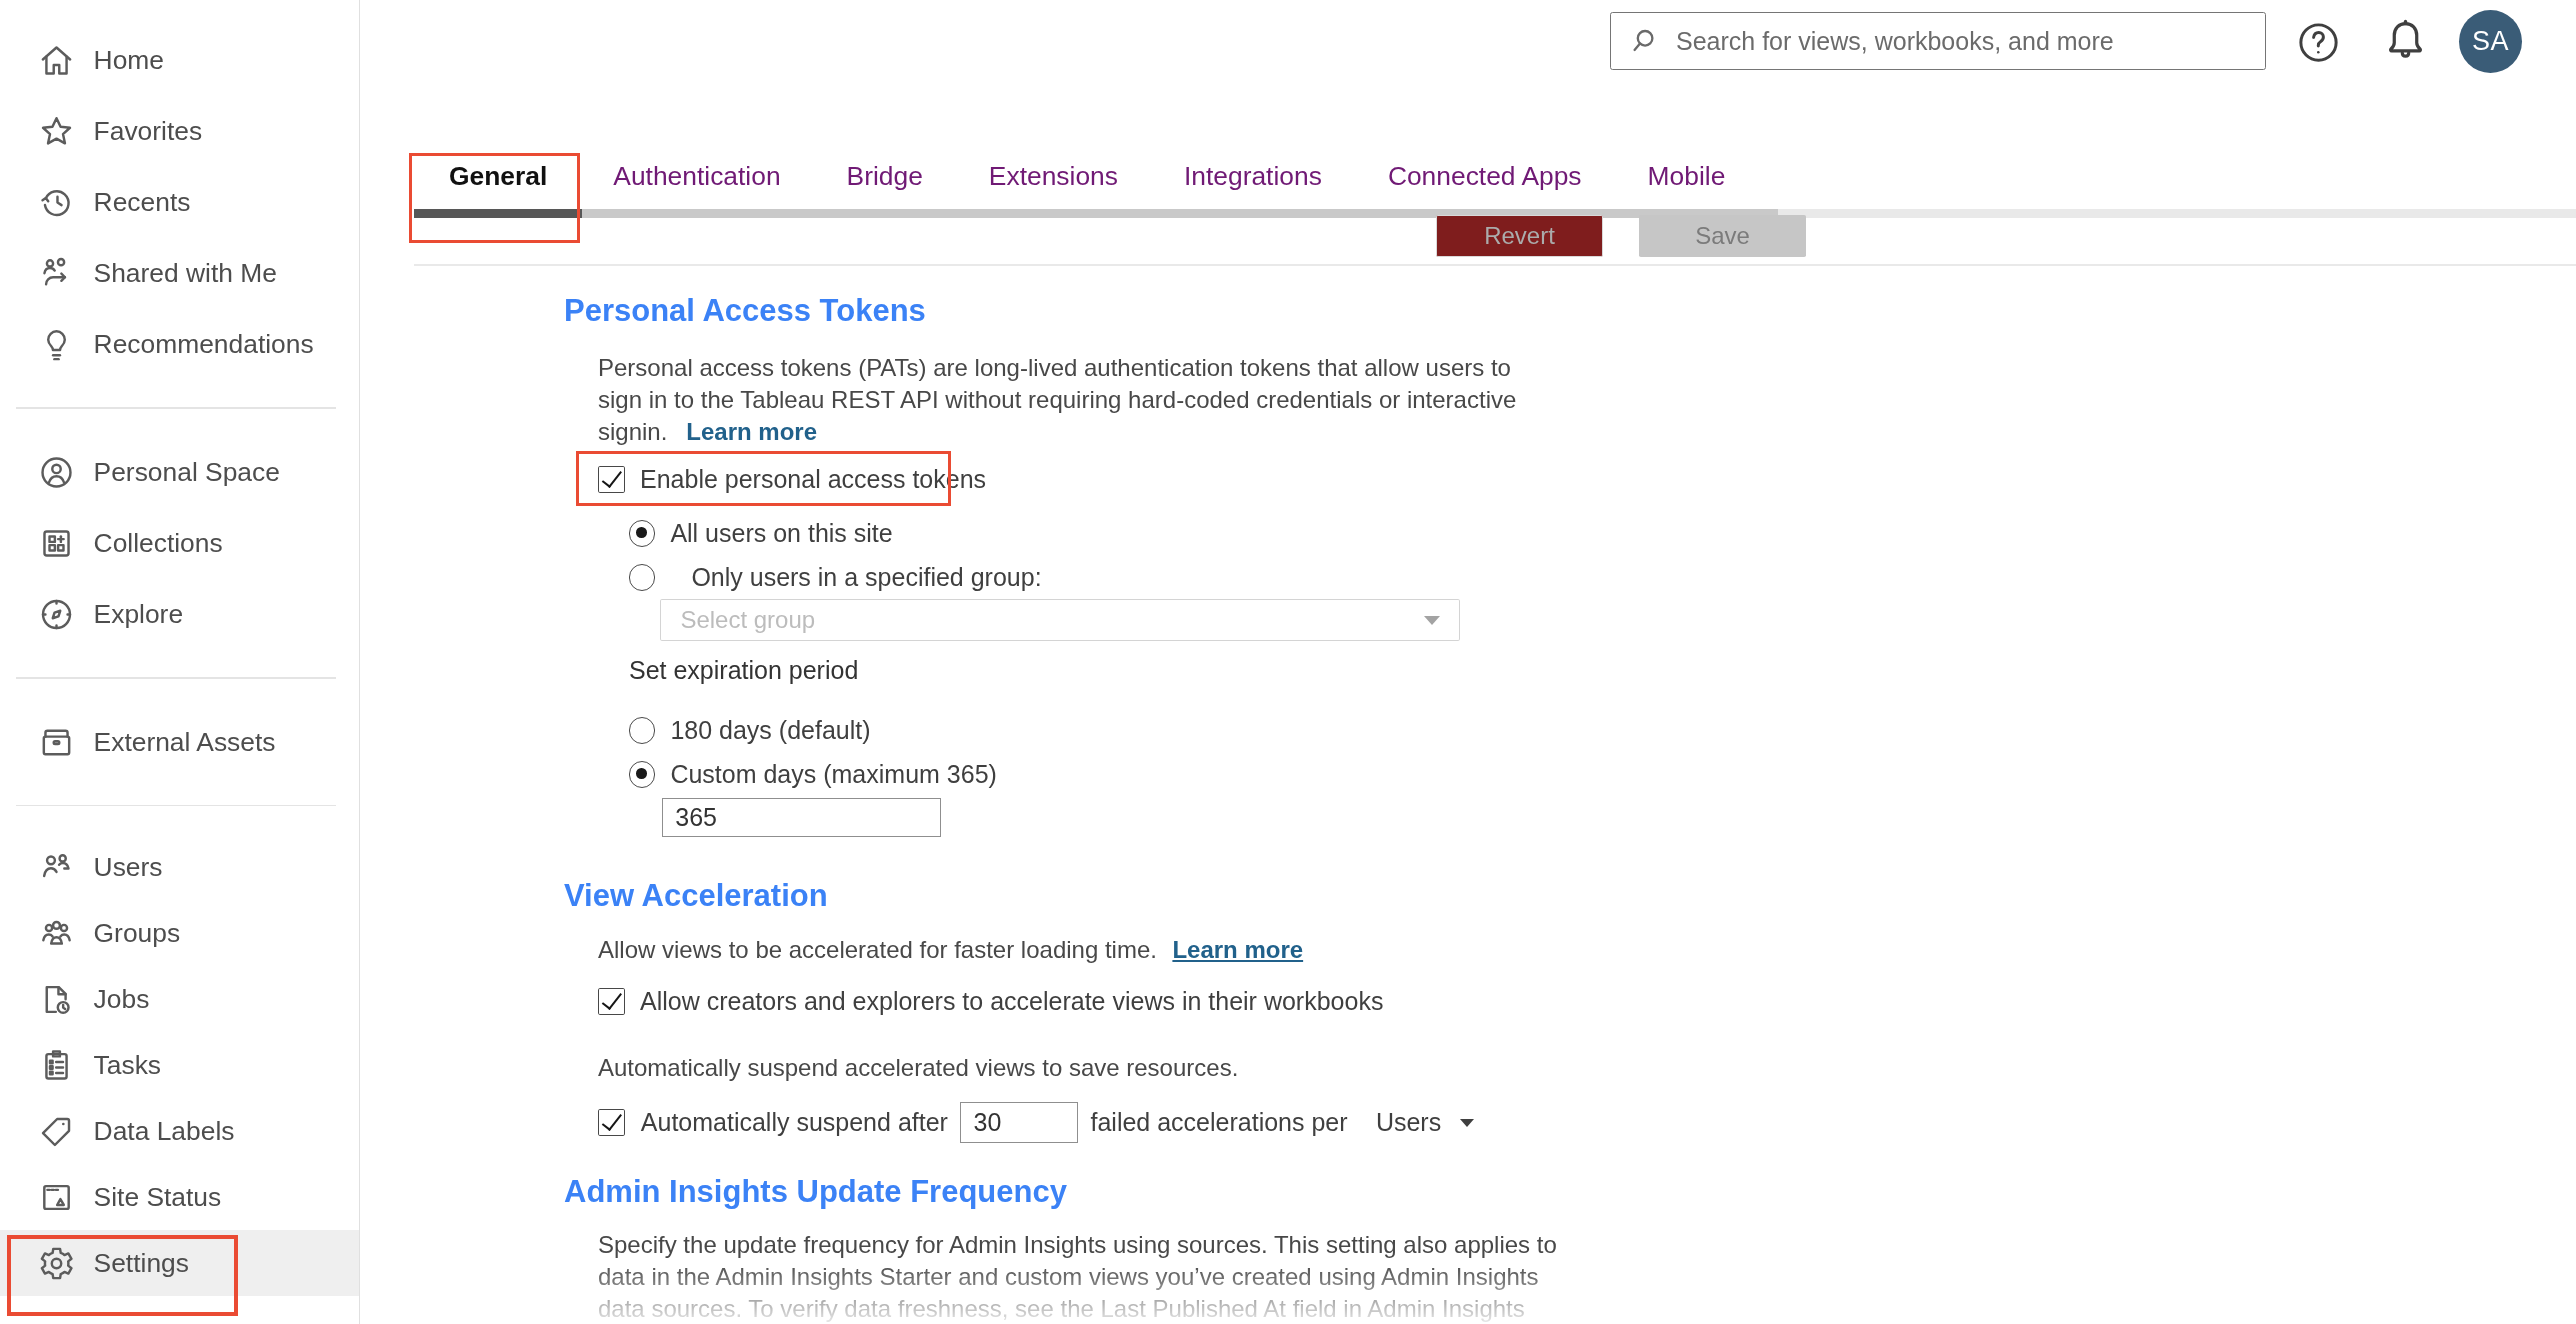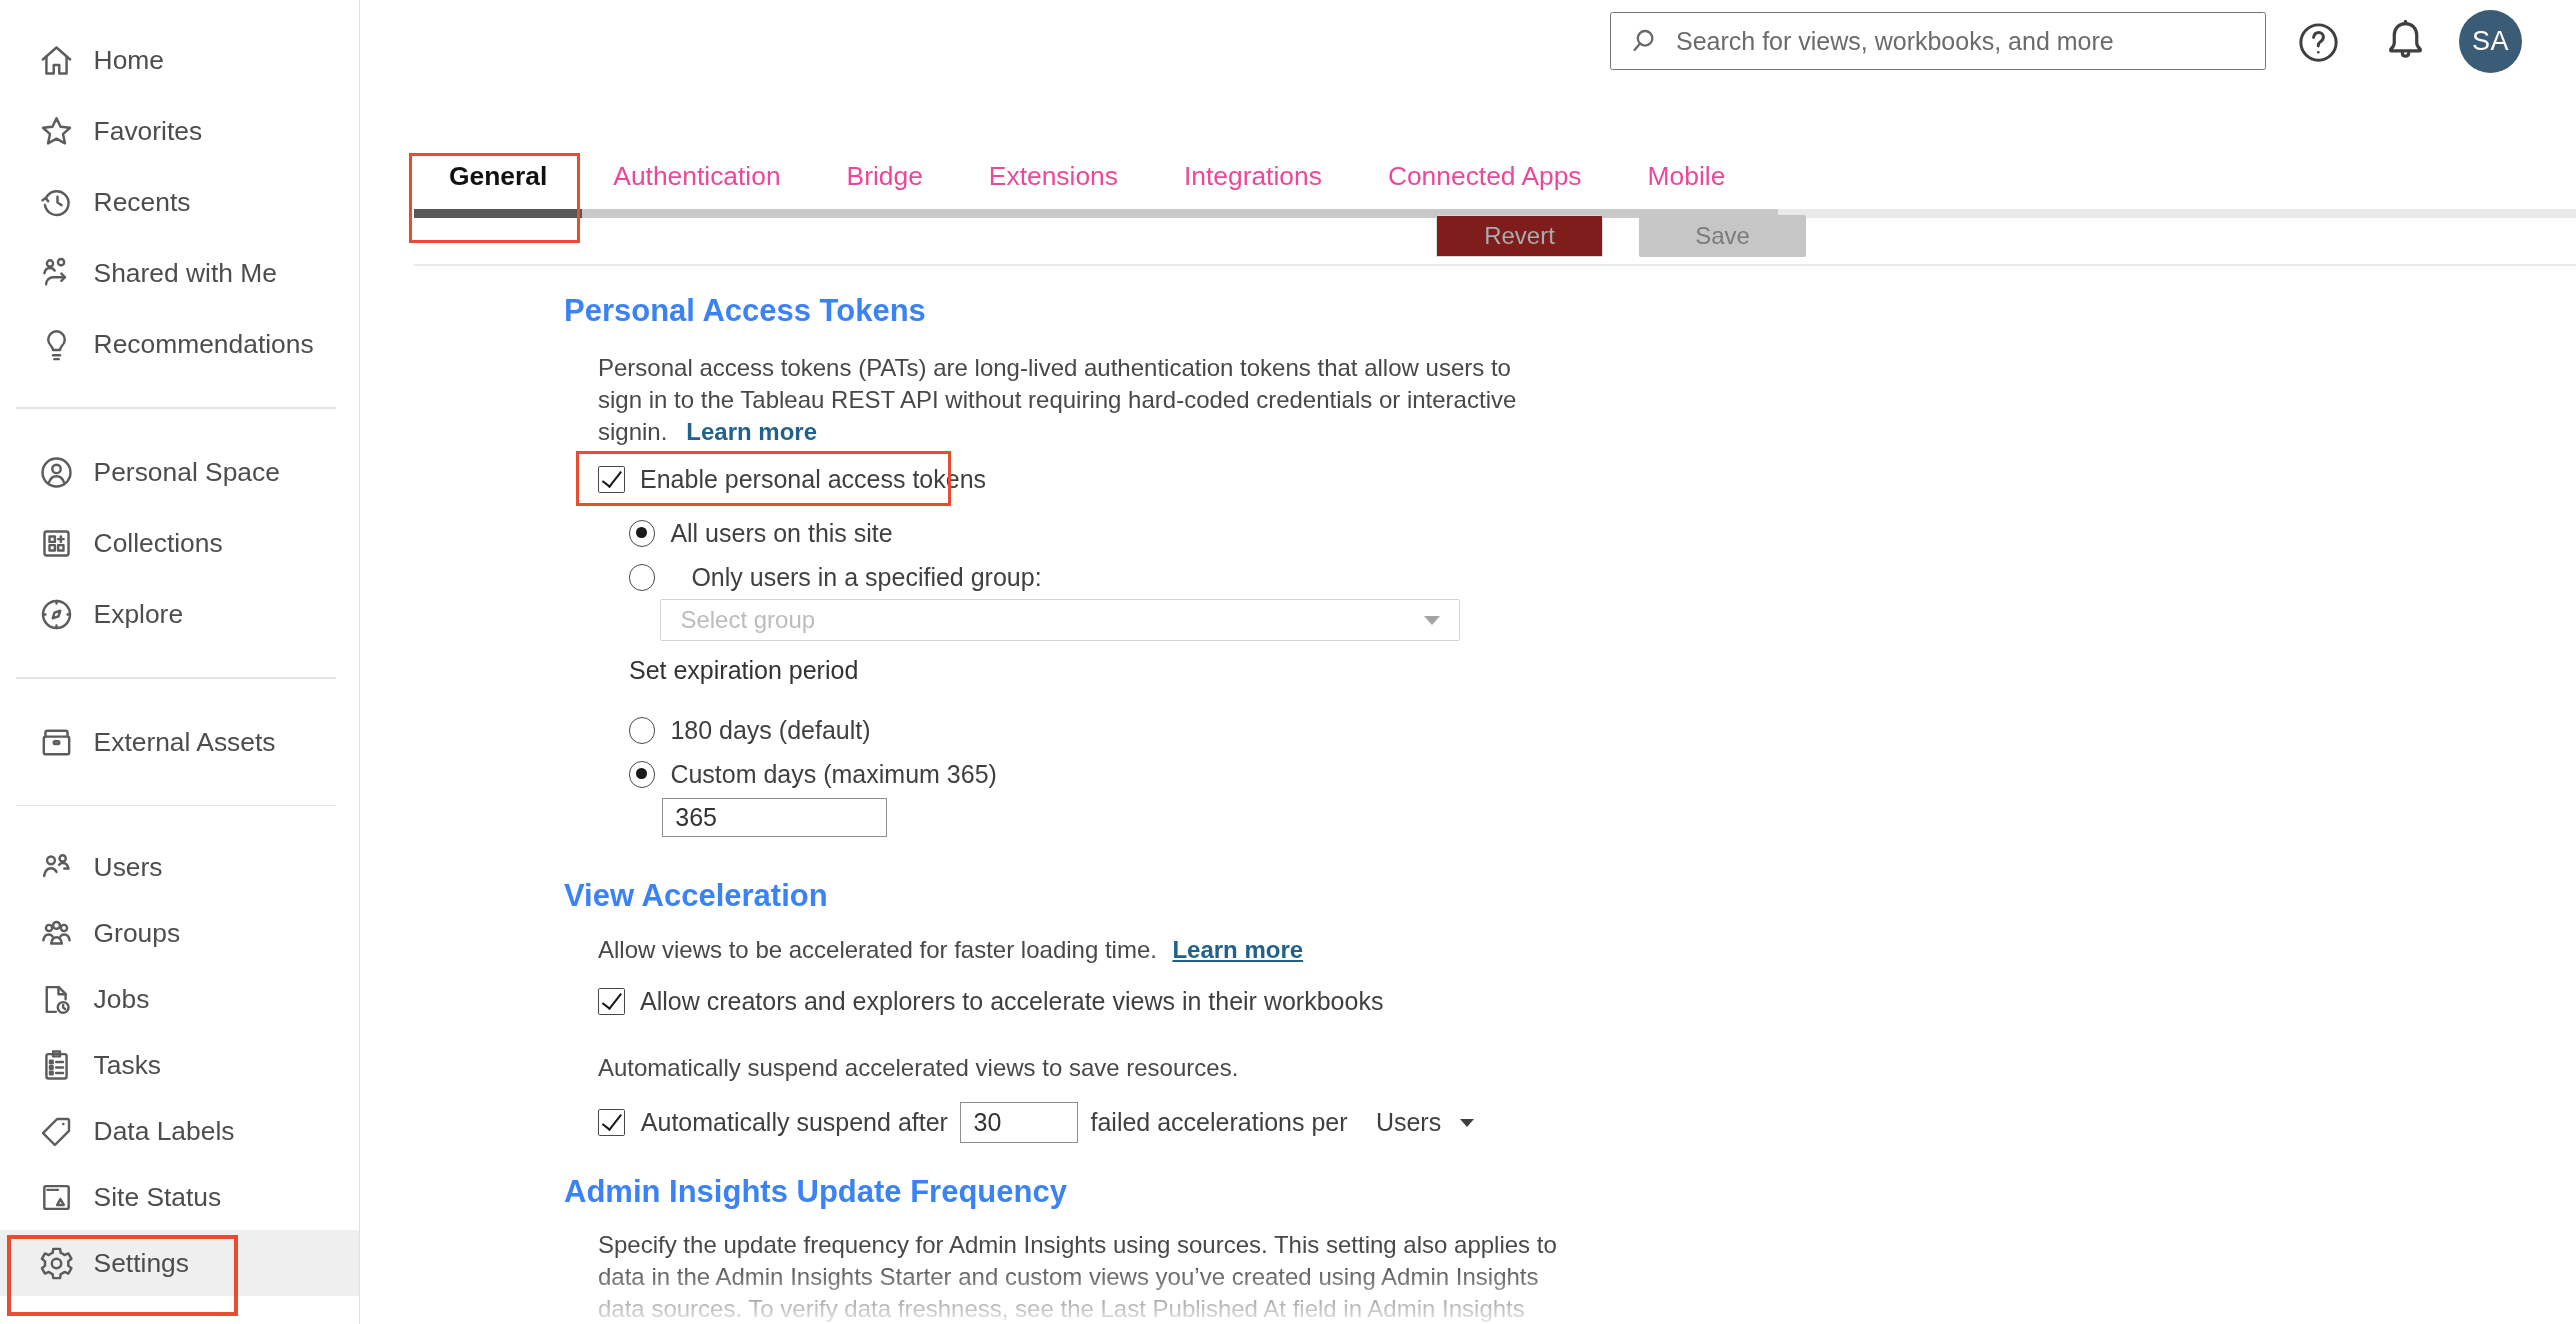--- a/index.html
+++ b/index.html
@@ -24,21 +24,21 @@
   .searchbox input { border:none; outline:none; font-size:25px; color:#ef4444; flex:1; font-family:inherit; background:transparent; }
   .searchbox input::placeholder { color:#6b6b6b; }
   .icon-btn { position:absolute; color:#3f3f3f; background:none; border:none; cursor:pointer; }
   .icon-btn svg { width:100%; height:100%; }
   #help-btn { left:2293px; top:16.7px; width:51px; height:51px; }
   #bell-btn { left:2378px; top:14px; width:55px; height:55px; }
   .avatar { position:absolute; left:2459px; top:9.7px; width:63px; height:63px; border-radius:50%; background:#3a5c77; color:#fff; font-size:27px; display:flex; align-items:center; justify-content:center; cursor:pointer; letter-spacing:0.4px; }
 
   
   .tabbar { position:absolute; left:416px; top:148px; height:56px; display:flex; align-items:center; }
-  .tab { padding:0 33px; font-size:26.4px; color:#ec4899; cursor:pointer; white-space:nowrap; }
+  .tab { padding:0 33px; font-size:26.4px; color:#701a75; cursor:pointer; white-space:nowrap; }
   .tab.active { font-weight:bold; color:#111; }
   .bar { position:absolute; top:209px; height:8.8px; }
   .bar.light { left:414px; width:2162px; background:#e9e9e9; }
   .bar.mid   { left:414px; width:1364px; background:#c9c9c9; }
   .bar.dark  { left:414px; width:168px;  background:#575757; }
 
   
   .btn { position:absolute; top:215px; height:42px; width:167px; font-size:24px; display:flex; align-items:center; justify-content:center; border-radius:1.8px; font-family:inherit; cursor:default; }
   .btn.revert { left:1436px; background:#7f1d1d; border:1.8px solid #d9d9d9; color:#ababab; }
   .btn.save   { left:1639px; background:#c6c6c6; border:none; color:#7b7b7b; }
@@ -61,21 +61,21 @@
   .cb { width:27px; height:27px; border:1.8px solid #484848; border-radius:1.8px; position:relative; background:#fff; flex:none; cursor:pointer; }
   .cb.checked::after { content:""; position:absolute; left:8px; top:0px; width:8px; height:17.6px; border-right:2.6px solid #161616; border-bottom:2.6px solid #161616; transform:rotate(38deg); }
   .rd { width:26.4px; height:26.4px; border:1.8px solid #4a4a4a; border-radius:50%; position:relative; background:#fff; flex:none; cursor:pointer; }
   .rd.selected::after { content:""; position:absolute; left:6.2px; top:6.2px; width:10.6px; height:10.6px; border-radius:50%; background:#1a1a1a; }
 
   .select-fake { position:absolute; left:660px; top:599px; width:800px; height:42px; border:1.8px solid #d4d4d4; border-radius:1.8px; display:flex; align-items:center; justify-content:space-between; padding:0 19.4px; font-size:24px; color:#bcbcbc; background:#fff; cursor:default; }
   .caret-down { width:0; height:0; border-left:8px solid transparent; border-right:8px solid transparent; border-top:9.7px solid #a3a3a3; }
   .caret-down.dark { border-left-width:7px; border-right-width:7px; border-top:8.8px solid #3f3f3f; }
 
   .text-input { position:absolute; border:1.8px solid #8f8f8f; font-size:25px; color:#333; padding:0 12.3px; font-family:inherit; outline:none; background:#fff; }
-  #custom-days-input { left:662px; top:798px; width:225px; height:39px; }
+  #custom-days-input { left:662px; top:798px; width:279px; height:39px; }
   .inline-input { border:1.8px solid #8f8f8f; font-size:25px; color:#333; padding:0 12.3px; font-family:inherit; outline:none; width:118px; height:41px; background:#fff; }
 
   .static-label { position:absolute; font-size:25px; color:#333; white-space:nowrap; }
 
   .fade { position:absolute; left:416px; right:0; bottom:0; height:62px;
           background:linear-gradient(rgba(255,255,255,0), rgba(255,255,255,0.9)); pointer-events:none; }
 </style>
 </head>
 <body>
 

